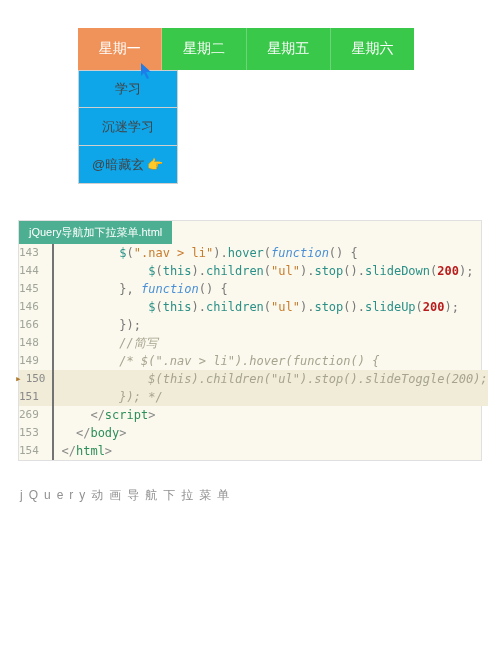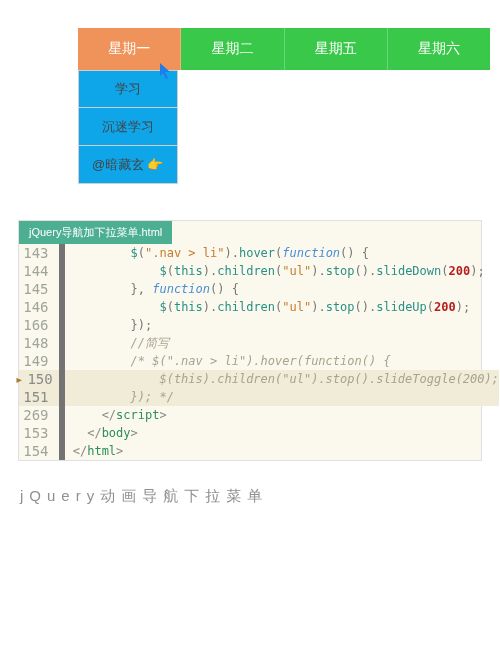--- a/index.html
+++ b/index.html
@@ -6,21 +6,21 @@
   body {
     font-family: "Microsoft YaHei", sans-serif;
     background: #ffffff;
     width: 500px;
     height: 666px;
     padding: 20px 18px 0 18px;
   }
 
   
   .navwrap { padding: 8px 0 0 60px; height: 180px; }
-  .navbar { display: flex; width: 412px; justify-content: space-between; }
+  .navbar { display: flex; width: 336px; justify-content: space-between; }
   .navitem {
     flex: 1 1 0;
     height: 42px;
     display: flex;
     align-items: center;
     justify-content: center;
     font-size: 14px;
     color: #fff;
     border-right: 1px solid rgba(255,255,255,0.25);
     position: relative;
@@ -66,27 +66,27 @@
     display: inline-block;
     background: #4caf91;
     color: #fff;
     font-size: 11px;
     padding: 4px 10px;
     font-family: "Microsoft YaHei", sans-serif;
   }
   .codetable { width: 100%; border-spacing: 0; }
   .gut {
     width: 34px;
-    text-align: center;
+    text-align: left;
     color: #a0a49a;
     background: #fbf9ed;
-    border-right: 6px solid #737373;
+    border-right: 2px solid #737373;
     padding: 0 6px 0 0;
     user-select: none;
-    font-size: 14px;
+    font-size: 11px;
     vertical-align: top;
     line-height: 18px;
   }
   .cd {
     padding-left: 8px;
     white-space: pre;
     color: #333;
     line-height: 18px;
     vertical-align: top;
   }
@@ -105,21 +105,21 @@
   .num { color: #b91c1c; font-weight: bold; }   
   .kw  { color: #4a8fd6; font-style: italic; } 
   .pn  { color: #777; }      
   .cm  { color: #a6a38e; font-style: italic; }
   .tagn{ color: #2d8f5a; }
   .ang { color: #8a8a8a; }
 
   
   .caption {
     margin-top: 26px;
-    font-size: 15px;
+    font-size: 12px;
     color: #909090;
     letter-spacing: 6px;
     font-family: "Microsoft YaHei", sans-serif;
     padding-left: 2px;
   }
 </style>
 </head>
 <body>
 
 <div class="navwrap">

